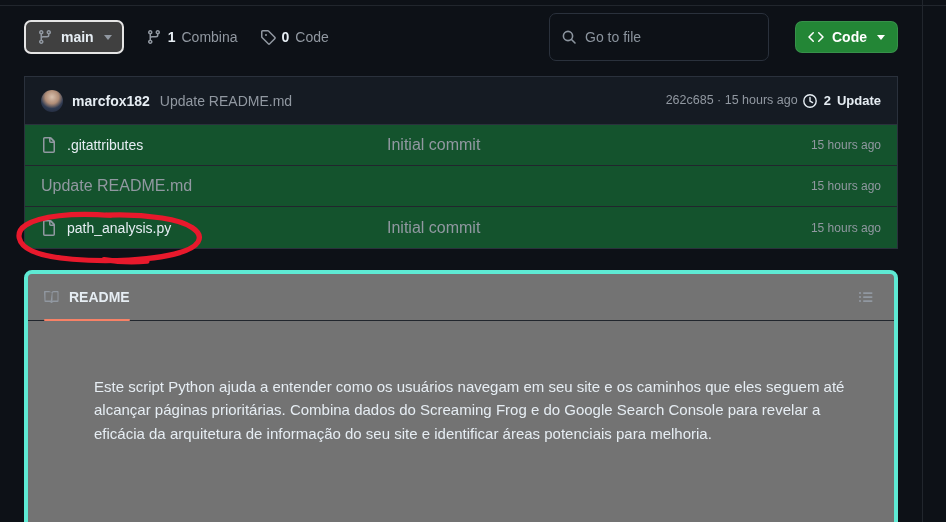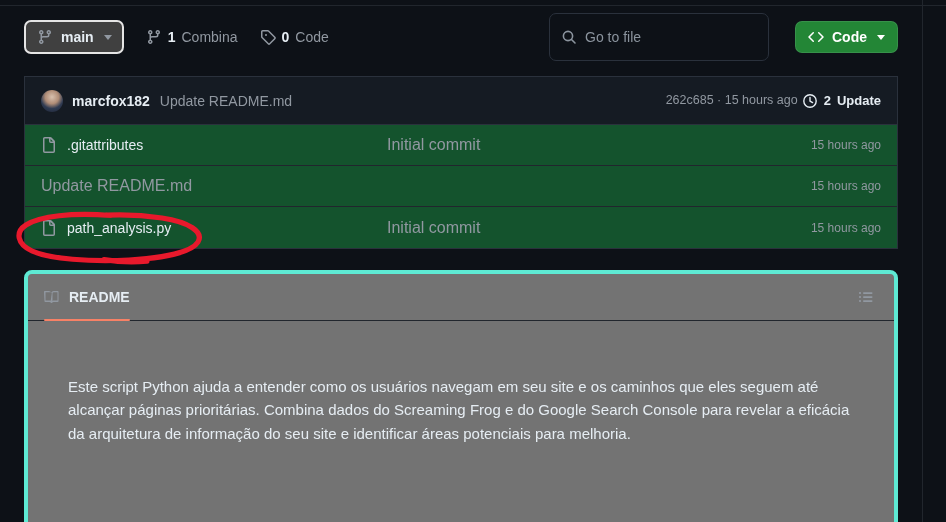--- a/index.html
+++ b/index.html
@@ -274,20 +274,21 @@
     color: #e6edf3;
     letter-spacing: -0.1px;
     padding-bottom: 10px;
     border-bottom: 1px solid #21262d;
   }
   .readme-para {
     margin-top: 24px;
     font-size: 15px;
     line-height: 1.55;
     color: #e6edf3;
+    margin-left: 26px;
   }
 
   
   .annotation {
     position: absolute;
     left: 14px;
     top: 208px;
     width: 192px;
     height: 58px;
     pointer-events: none;

